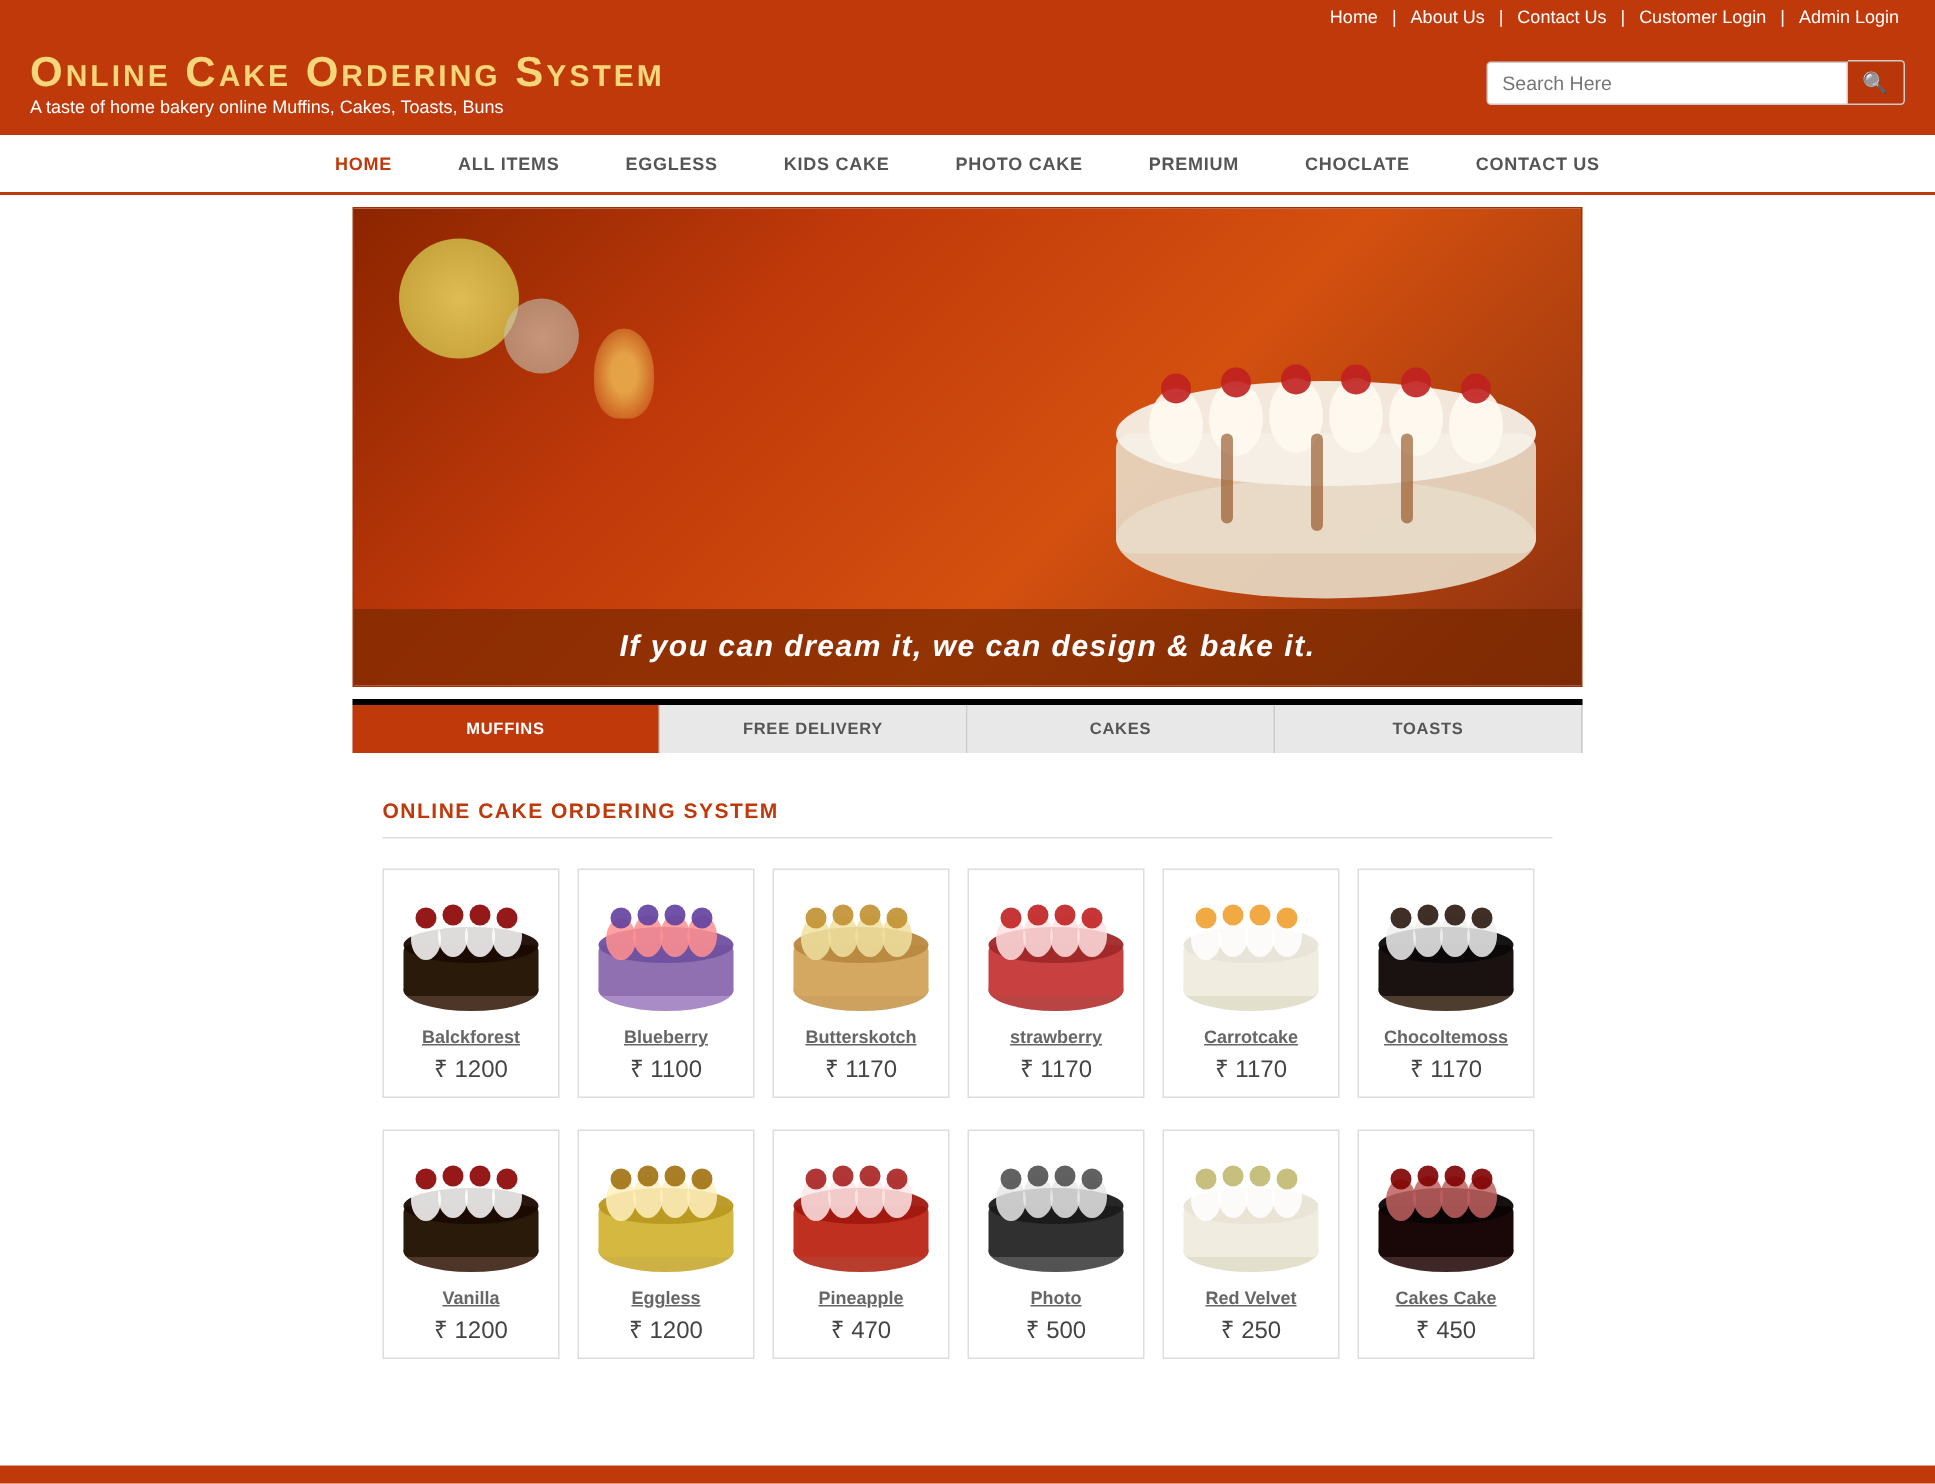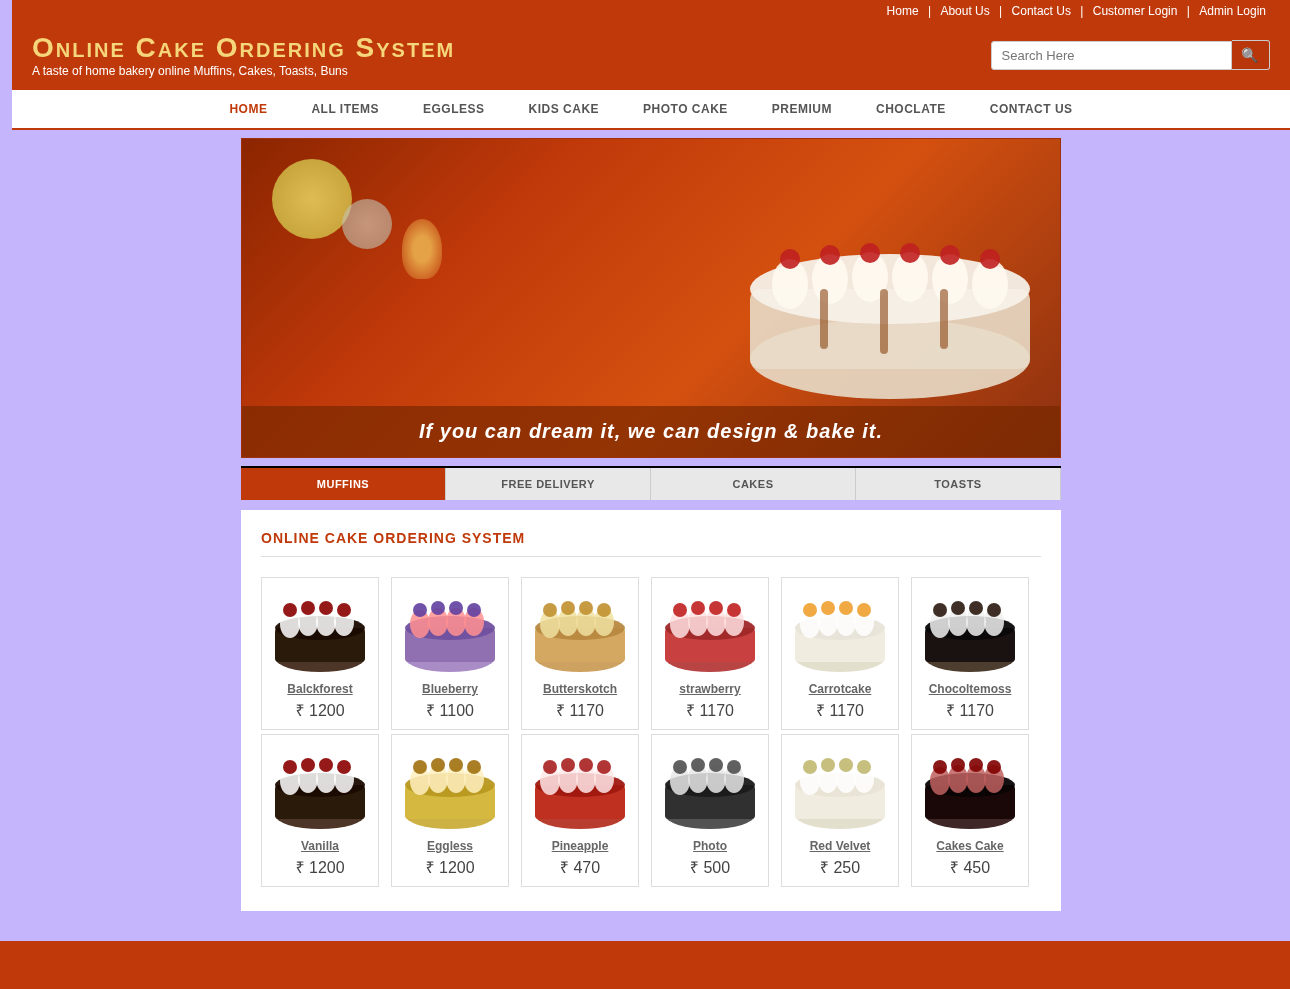--- a/index.html
+++ b/index.html
@@ -140,21 +140,21 @@
       border-radius: 50%;
       opacity: 0.6;
     }
 
     
     .category-tabs {
       width: 820px;
       margin: 0 auto;
       display: flex;
       background: #e0e0e0;
-      border-top: 2px solid #000000;
+      border-top: 4px solid #000000;
     }
     .category-tabs .tab {
       flex: 1;
       text-align: center;
       padding: 10px 5px;
       font-size: 11px;
       font-weight: bold;
       letter-spacing: 0.5px;
       color: #555;
       border-right: 1px solid #ccc;
@@ -182,21 +182,21 @@
       border-bottom: 1px solid #ddd;
       padding-bottom: 10px;
       margin-bottom: 20px;
     }
 
     
     .product-grid {
       display: flex;
       flex-wrap: wrap;
       gap: 12px;
-      margin-bottom: 4px;
+      margin-bottom: 21px;
       align-items: center;
     }
     .product-card {
       width: 118px;
       border: 1px solid #ddd;
       padding: 8px;
       text-align: center;
       background: #fff;
       cursor: pointer;
     }
@@ -218,22 +218,22 @@
       text-decoration: underline;
       margin-bottom: 3px;
     }
     .product-price {
       font-size: 16px;
       color: #444;
     }
 
     
     .outer {
-      background-color: #c4b5fd;
-      padding: 0 0 20px 12px;
+      background-color: #ffffff;
+      padding: 0 0 20px 0;
     }
   </style>
 </head>
 <body>
 
 <div class="outer">
 
   <div class="top-bar">
     <a href="#">Home</a>
     <span class="sep">|</span>

